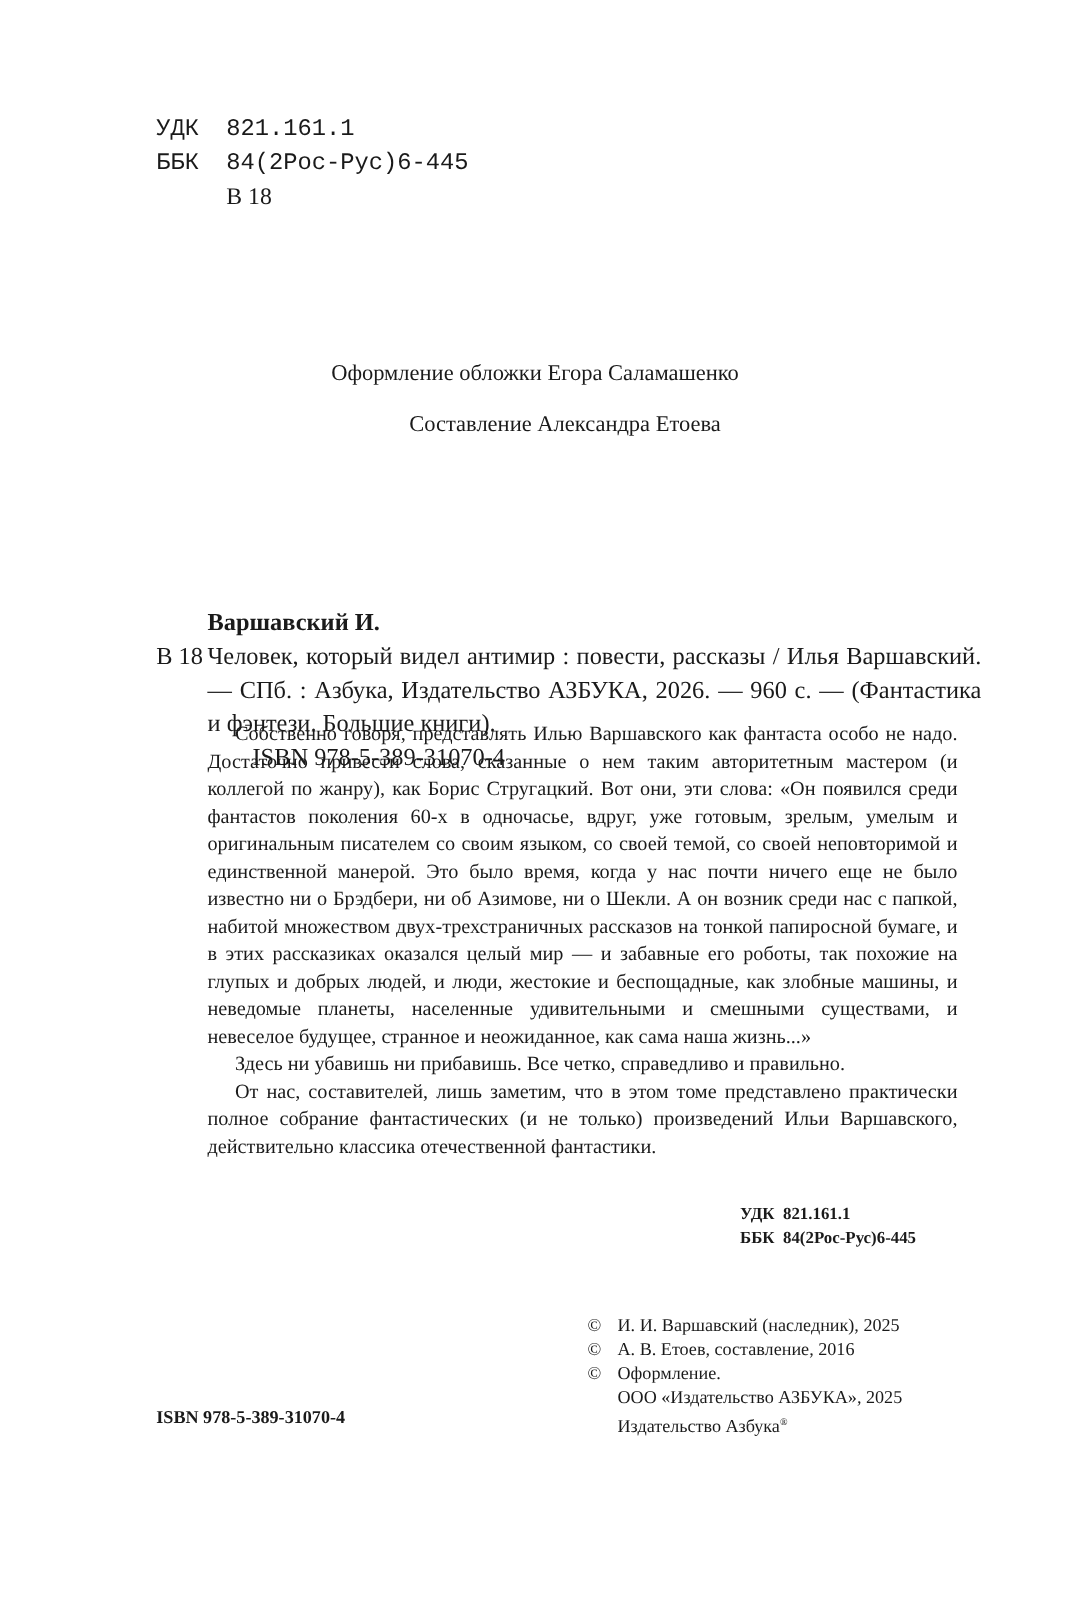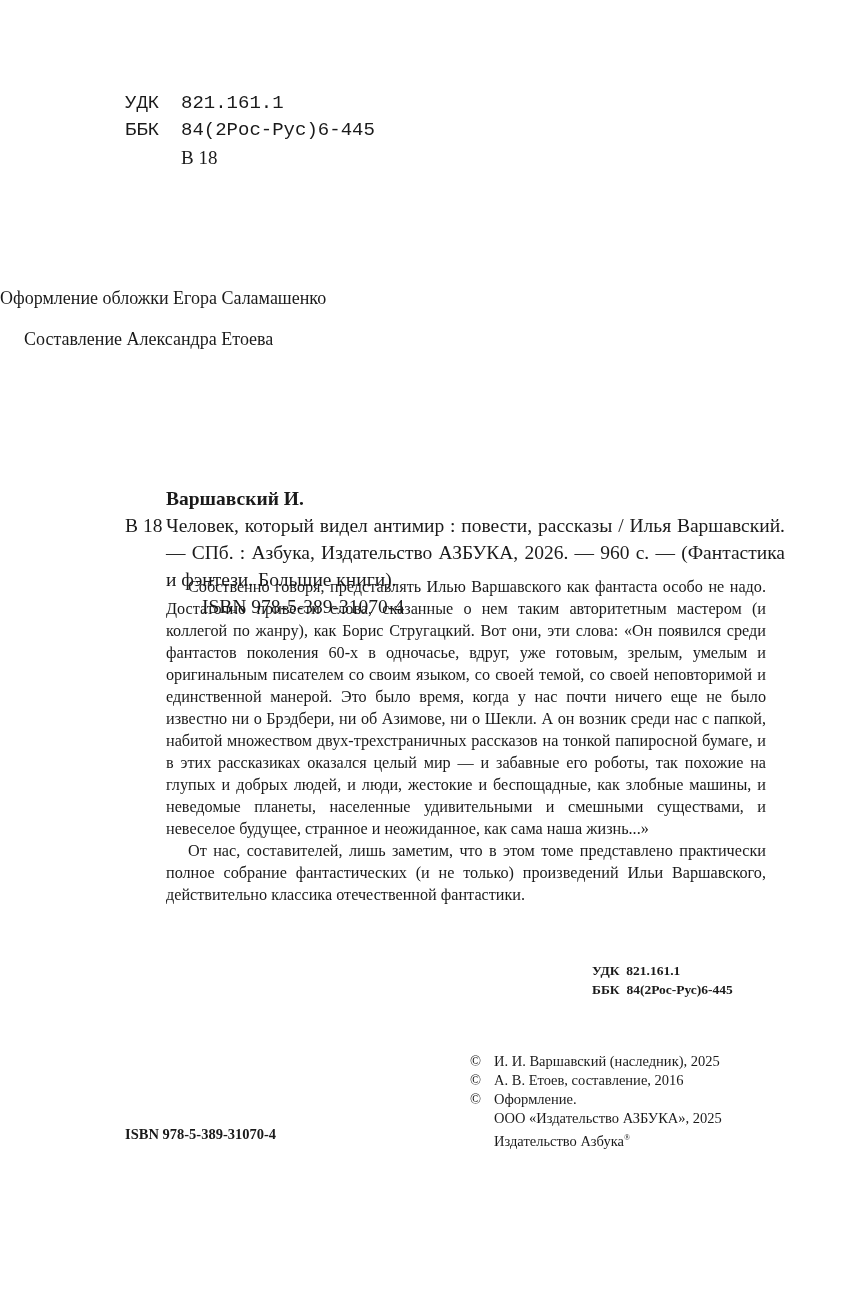--- a/index.html
+++ b/index.html
@@ -8,21 +8,21 @@
       font-family: "DejaVu Serif", "Liberation Serif", serif;
       color: #1a1a1a;
     }
     .abs { position: absolute; }
     .udk-top { left: 125px; top: 90px; font-size: 19px; line-height: 27px; font-family: "Liberation Serif", serif; }
     .udk-top .row { display: flex; font-family: Liberation Mono, monospace; }
     .udk-top .lbl { width: 56px; }
     .udk-top .val { }
     .udk-top .indent { padding-left: 56px; }
 
-    .credits { left: 0; width: 856px; text-align: left; font-family: "Liberation Serif", serif; font-size: 18px; }
+    .credits { left: 0; width: 856px; text-align: center; font-family: "Liberation Serif", serif; font-size: 18px; }
     .credit1 { top: 288px; }
     .credit2 { top: 329px; margin-left: 24px; }
 
     .bib { left: 125px; top: 485px; width: 660px; font-family: "Liberation Serif", serif; font-size: 19.5px; line-height: 27px; }
     .bib .author { padding-left: 41px; font-weight: bold; }
     .bib .entry { display: flex; }
     .bib .code { width: 41px; flex: none; }
     .bib .desc { flex: 1; text-align: justify; }
     .bib .isbn { padding-left: 77px; }
 
@@ -61,20 +61,21 @@
   <div class="author">Варшавский И.</div>
   <div class="entry">
     <span class="code">В 18</span>
     <span class="desc">Человек, который видел антимир : повести, рассказы / Илья Варшавский. — СПб. : Азбука, Издательство АЗБУКА, 2026. — 960 с. — (Фантастика и фэнтези. Большие книги).</span>
   </div>
   <div class="isbn">ISBN 978-5-389-31070-4</div>
 </div>
 
 <div class="abs abstract">
   <p>Собственно говоря, представлять Илью Варшавского как фантаста особо не надо. Достаточно привести слова, сказанные о нем таким авторитетным мастером (и коллегой по жанру), как Борис Стругацкий. Вот они, эти слова: «Он появился среди фантастов поколения 60-х в одночасье, вдруг, уже готовым, зрелым, умелым и оригинальным писателем со своим языком, со своей темой, со своей неповторимой и единственной манерой. Это было время, когда у нас почти ничего еще не было известно ни о Брэдбери, ни об Азимове, ни о Шекли. А он возник среди нас с папкой, набитой множеством двух-трехстраничных рассказов на тонкой папиросной бумаге, и в этих рассказиках оказался целый мир — и забавные его роботы, так похожие на глупых и добрых людей, и люди, жестокие и беспощадные, как злобные машины, и неведомые планеты, населенные удивительными и смешными существами, и невеселое будущее, странное и неожиданное, как сама наша жизнь...»</p>
+  <p>Здесь ни убавишь ни прибавишь. Все четко, справедливо и правильно.</p>
   <p>От нас, составителей, лишь заметим, что в этом томе представлено практически полное собрание фантастических (и не только) произведений Ильи Варшавского, действительно классика отечественной фантастики.</p>
 </div>
 
 <div class="abs udk-bottom">
   <div style="white-space:pre">УДК  821.161.1</div>
   <div style="white-space:pre">ББК  84(2Рос-Рус)6-445</div>
 </div>
 
 <div class="abs copyright">
   <div class="row">

